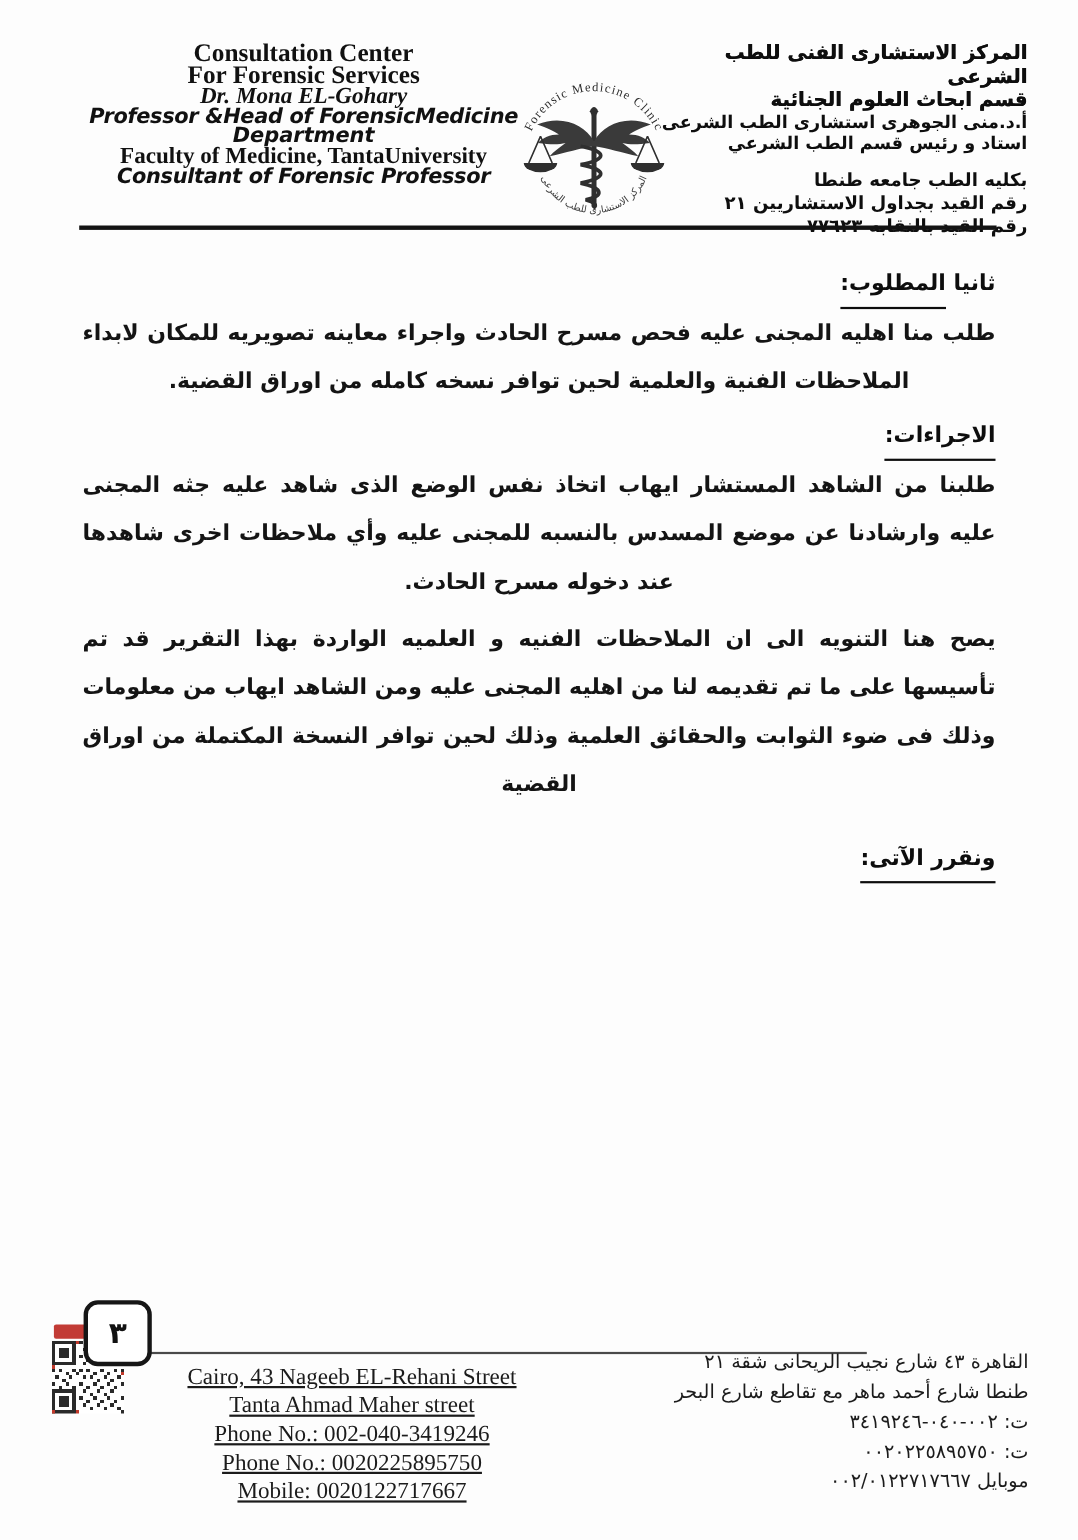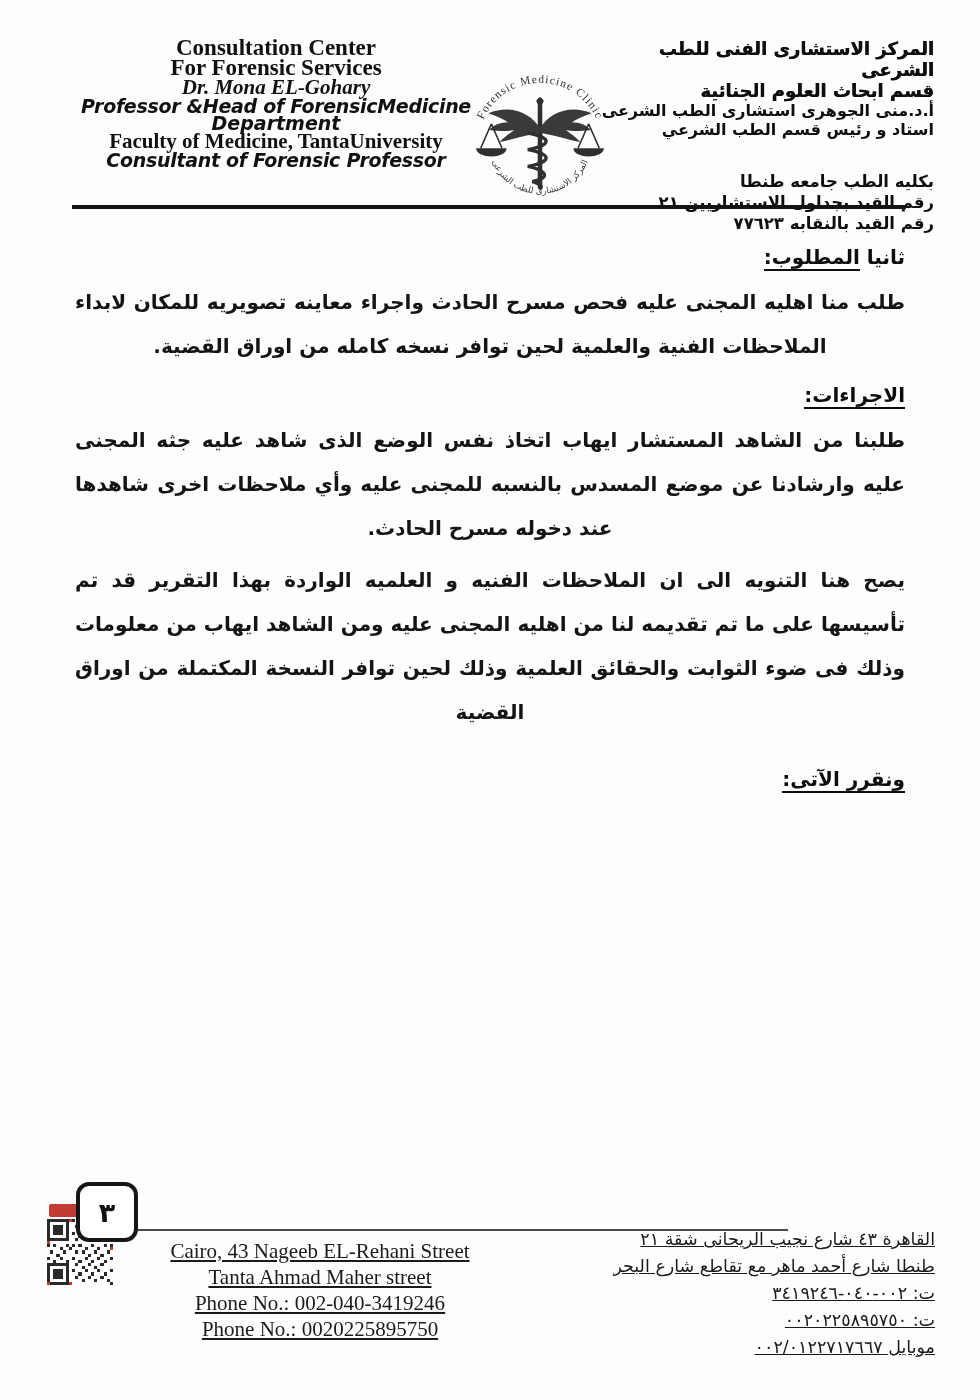--- a/index.html
+++ b/index.html
@@ -17,50 +17,50 @@
   .hdr-en .l5 { font:italic 700 19px/17px "DejaVu Sans", sans-serif; }
   .hdr-en .l6 { font:700 21px/19px "Liberation Serif", serif; }
   .hdr-en .l7 { font:italic 700 19px/19px "DejaVu Sans", sans-serif; letter-spacing:-0.3px; }
 
   .logo { position:absolute; left:452px; top:60px; width:176px; height:152px; }
   .logo svg { width:100%; height:100%; }
 
   .hdr-ar { position:absolute; right:46px; top:38px; width:340px; direction:rtl; text-align:right; color:#0e0e0e; }
   .hdr-ar .a1, .hdr-ar .a2 { font:700 18px/21px "DejaVu Sans", sans-serif; text-shadow:0.4px 0 0 currentColor; }
   .hdr-ar .a3, .hdr-ar .a4 { font:700 16px/19px "DejaVu Sans", sans-serif; }
-  .hdr-ar .a4 { margin-bottom:32px; }
+  .hdr-ar .a4 { margin-bottom:14px; }
   .hdr-ar .a5, .hdr-ar .a6, .hdr-ar .a7 { font:700 16.5px/21px "DejaVu Sans", sans-serif; }
 
   .top-rule { position:absolute; left:72px; top:205px; width:834px; height:4px; background:#131313; }
 
   
   .body-ar { position:absolute; left:75px; top:242px; width:830px; direction:rtl; text-align:right; }
   .sec-h { margin:0; font:700 20px/30px "DejaVu Sans", sans-serif; color:#0d0d0d; }
-  .sec-h .u { border-bottom:2.5px solid #0d0d0d; padding-bottom:0; }
+  .sec-h .u { border-bottom:2.5px solid #0d0d0d; padding-bottom:10px; }
   .sec-p { font:700 20px/44px "DejaVu Sans", sans-serif; text-align:justify; text-align-last:center; color:#141414; }
   .p1 { margin:8px 0 12px; }
   .p2 { margin:8px 0 0; }
   .p3 { margin:8px 0 0; }
   .decree { margin-top:30px; }
 
   
   .qr { position:absolute; left:47px; top:1204px; width:70px; z-index:1; }
   .qr-banner { width:50px; height:13px; background:#c23b35; border-radius:2px; margin-left:2px; }
   .qr svg { width:66px; height:66px; margin-top:2px; display:block; }
   .badge {
     position:absolute; left:76px; top:1182px; width:54px; height:52px; z-index:2;
     border:4px solid #161616; border-radius:13px; background:#fff;
     display:flex; align-items:center; justify-content:center;
     font:700 27px "DejaVu Sans", sans-serif; color:#111;
   }
   .foot-rule { position:absolute; left:108px; top:1229px; width:680px; height:2px; background:#4a4a4a; }
   .foot-en { position:absolute; left:150px; top:1238px; width:340px; text-align:center;
              font:400 21px/26px "Liberation Serif", serif; color:#1b1b1b;text-decoration:underline; }
   .foot-ar { position:absolute; right:45px; top:1226px; width:410px; direction:rtl; text-align:right;
-             font:400 17.5px/27px "DejaVu Sans", sans-serif; color:#1b1b1b;text-decoration:underline; }
+             font:400 17.5px/27px "DejaVu Sans", sans-serif; color:#1b1b1b; }
 </style>
 </head>
 <body>
 
 <div class="page">
 
   <div class="hdr-en">
     <div class="l1">Consultation Center</div>
     <div class="l2">For Forensic Services</div>
     <div class="l3">Dr. Mona EL-Gohary</div>
@@ -167,20 +167,21 @@
   </div>
 
   <div class="badge">٣</div>
   <div class="foot-rule"></div>
 
   <div class="foot-en">
     <div>Cairo, 43 Nageeb EL-Rehani Street</div>
     <div>Tanta Ahmad Maher street</div>
     <div>Phone No.: 002-040-3419246</div>
     <div>Phone No.: 0020225895750</div>
+    <div>Mobile: 0020122717667</div>
   </div>
 
   <div class="foot-ar">
     <div>القاهرة ٤٣ شارع نجيب الريحانى شقة ٢١</div>
     <div>طنطا شارع أحمد ماهر مع تقاطع شارع البحر</div>
     <div>ت: ⁦٠٠٢-٠٤٠-٣٤١٩٢٤٦⁩</div>
     <div>ت: ⁦٠٠٢٠٢٢٥٨٩٥٧٥٠⁩</div>
     <div>موبايل ⁦٠٠٢/٠١٢٢٧١٧٦٦٧⁩</div>
   </div>
 

